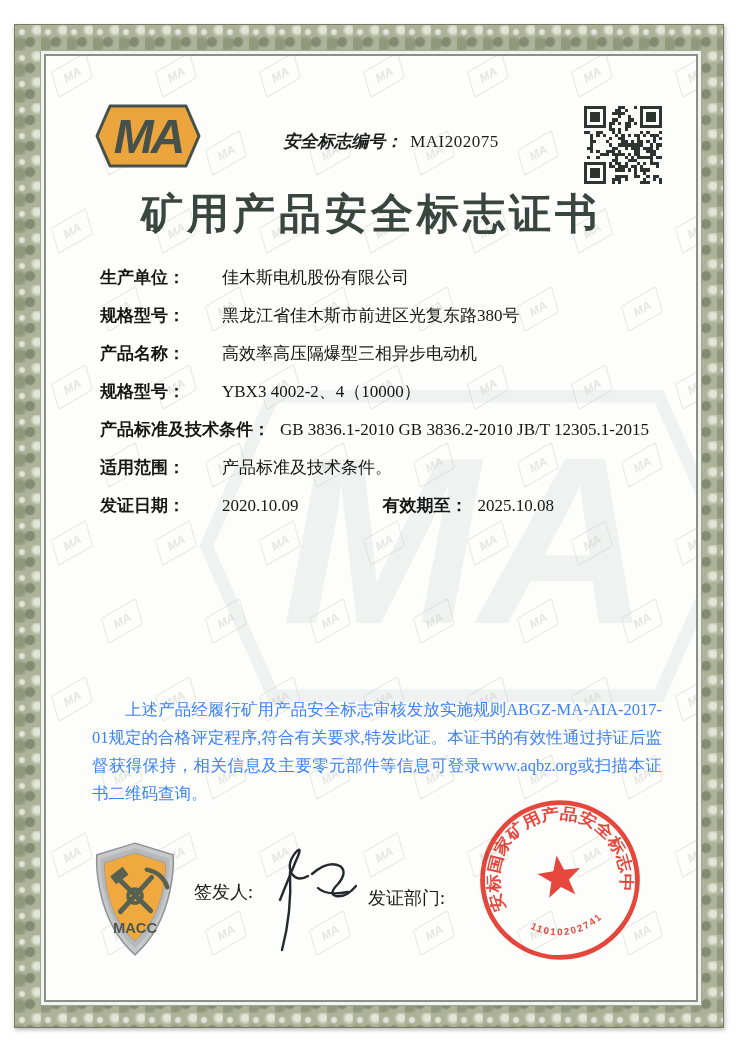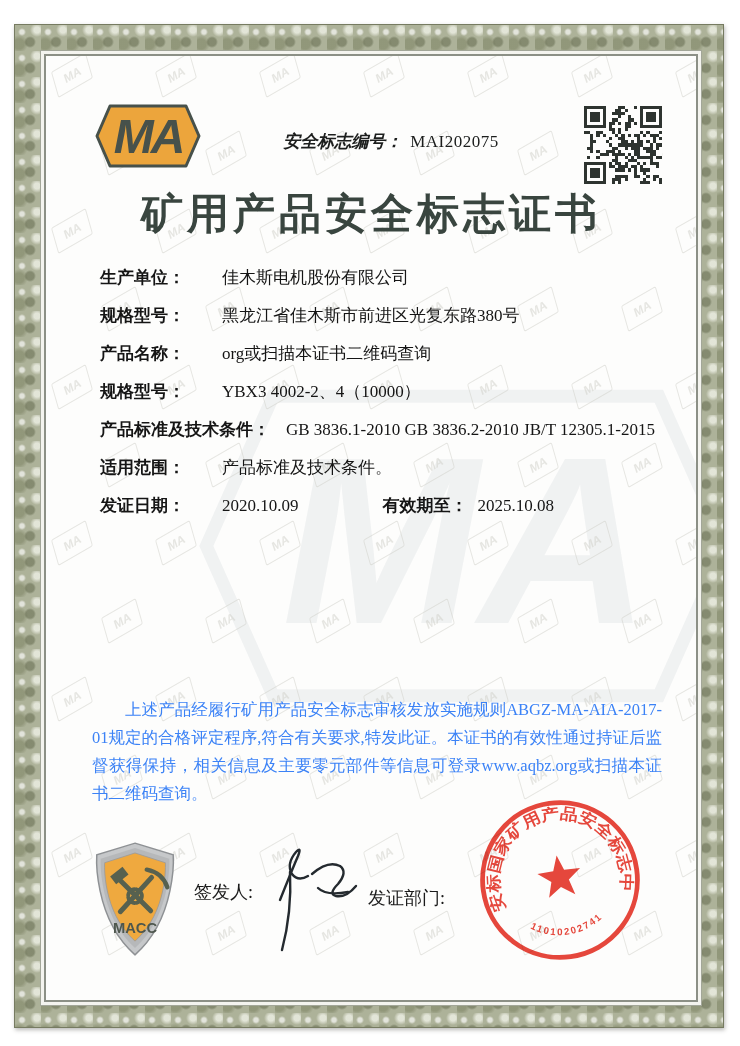--- a/index.html
+++ b/index.html
@@ -33,21 +33,21 @@
   .cl-value{font-family:"Liberation Serif",serif;margin-left:8px;letter-spacing:.5px;}
   .qr{position:absolute;left:538px;top:50px;}
   .title{position:absolute;left:0;top:130px;width:100%;margin:0;text-align:center;
          font-family:"Liberation Serif",serif;font-weight:bold;font-size:42px;
          letter-spacing:4px;color:#39453f;}
   
   .fields{position:absolute;left:54px;top:208px;right:14px;}
   .row{margin-bottom:11px;font-size:17px;line-height:27px;color:#151515;white-space:nowrap;}
   .flabel{font-weight:bold;white-space:pre;display:inline-block;min-width:112px;
           font-family:"Liberation Sans",sans-serif;}
-  .flabel.wide{min-width:0;margin-right:6px;}
+  .flabel.wide{min-width:0;}
   .fvalue{font-family:"Liberation Serif",serif;margin-left:10px;}
   .pairgap{display:inline-block;width:84px;}
   
   .statement{position:absolute;left:46px;top:640px;right:34px;margin:0;
              font-family:"Liberation Serif",serif;font-size:16.5px;line-height:28px;
              color:#3b82f6;text-indent:2em;text-align:justify;white-space:normal;}
   
   .shield{position:absolute;left:40px;top:784px;}
   .signer-label,.dept-label{position:absolute;font-size:18px;font-weight:normal;color:#1a1a1a;
              font-family:"Liberation Serif",serif;}
@@ -507,21 +507,21 @@
       <rect x="19" y="24" width="1" height="1" fill="#2e3430"></rect>
       <rect x="20" y="24" width="1" height="1" fill="#2e3430"></rect>
       <rect x="24" y="24" width="1" height="1" fill="#2e3430"></rect>
     </svg>
 
   <h1 class="title">矿用产品安全标志证书</h1>
 
   <div class="fields" id="fields">
       <div class="row"><span class="flabel">生产单位：</span><span class="fvalue">佳木斯电机股份有限公司</span></div>
       <div class="row"><span class="flabel">规格型号：</span><span class="fvalue">黑龙江省佳木斯市前进区光复东路380号</span></div>
-      <div class="row"><span class="flabel">产品名称：</span><span class="fvalue">org或扫描本证书二维码查询</span></div>
+      <div class="row"><span class="flabel">产品名称：</span><span class="fvalue">高效率高压隔爆型三相异步电动机</span></div>
       <div class="row"><span class="flabel">规格型号：</span><span class="fvalue">YBX3 4002-2、4（10000）</span></div>
       <div class="row"><span class="flabel wide">产品标准及技术条件：</span><span class="fvalue">GB 3836.1-2010 GB 3836.2-2010 JB/T 12305.1-2015</span></div>
       <div class="row"><span class="flabel">适用范围：</span><span class="fvalue">产品标准及技术条件。</span></div>
       <div class="row"><span class="flabel">发证日期：</span><span class="fvalue">2020.10.09</span><span class="pairgap"></span><span class="flabel" style="min-width: 0px;">有效期至：</span><span class="fvalue">2025.10.08</span></div>
     </div>
 
   <p class="statement">上述产品经履行矿用产品安全标志审核发放实施规则ABGZ-MA-AIA-2017-01规定的合格评定程序,符合有关要求,特发此证。本证书的有效性通过持证后监督获得保持，相关信息及主要零元部件等信息可登录www.aqbz.org或扫描本证书二维码查询。</p>
 
   <svg class="shield" width="98" height="120" viewBox="0 0 100 122">
     <path d="M50 3 L89 15 C89 15 93 79 50 117 C7 79 11 15 11 15 Z" fill="#c6c8ca" stroke="#8e9194" stroke-width="1.5"></path>

